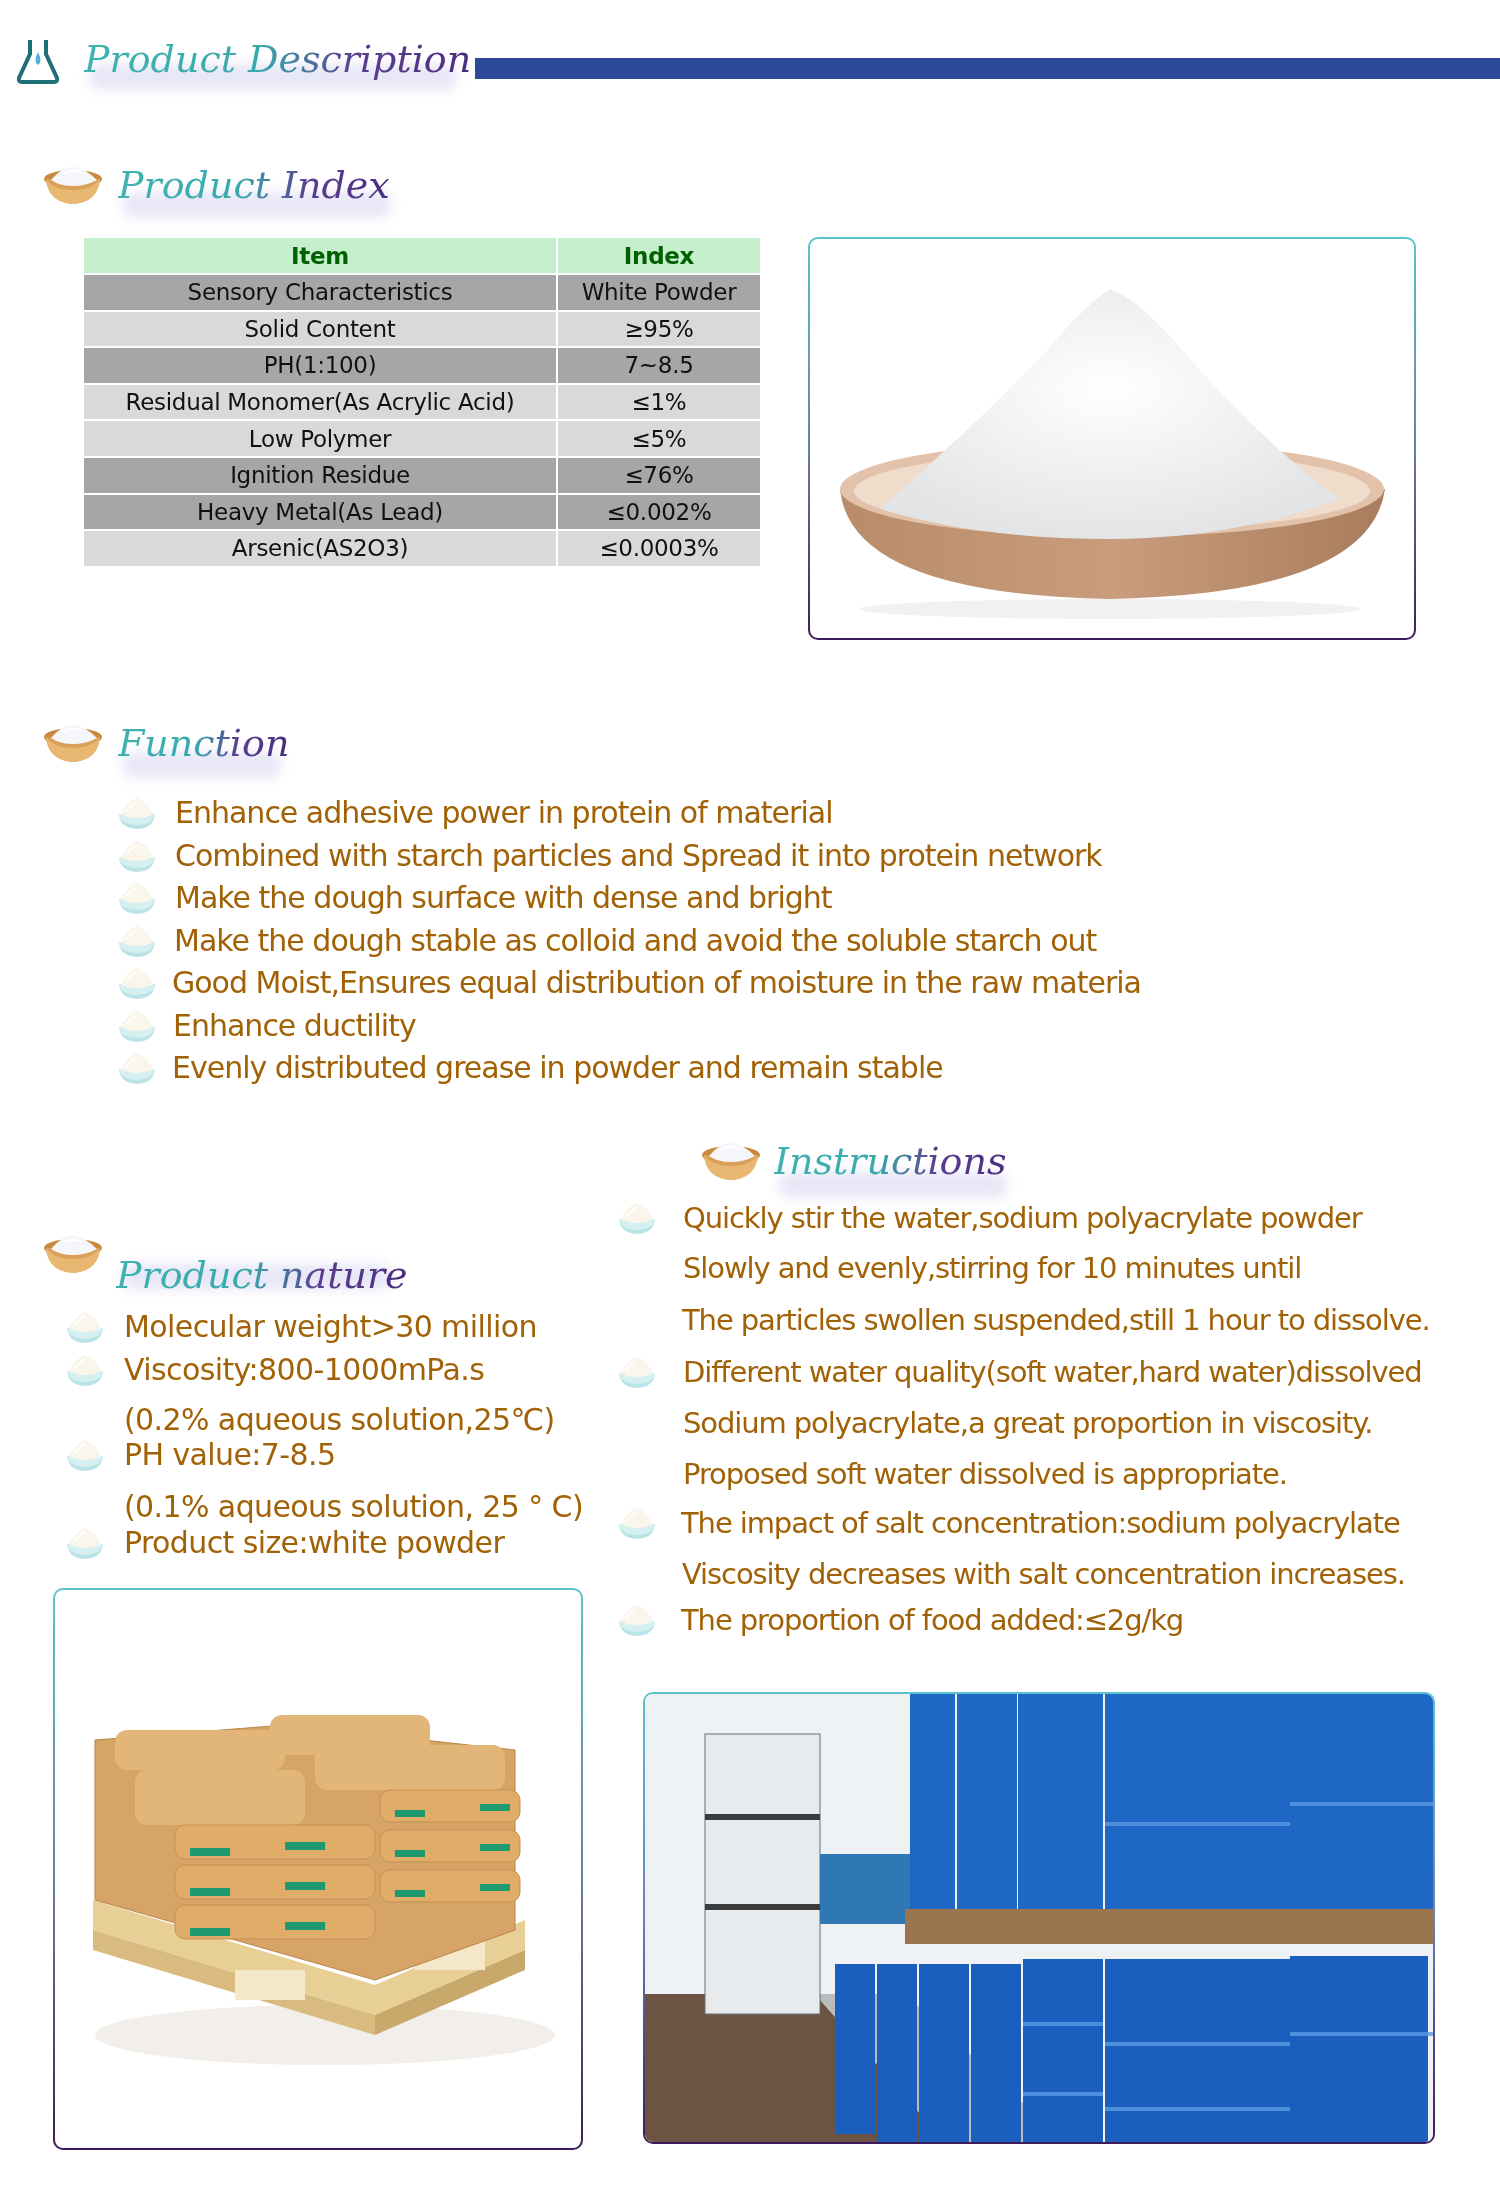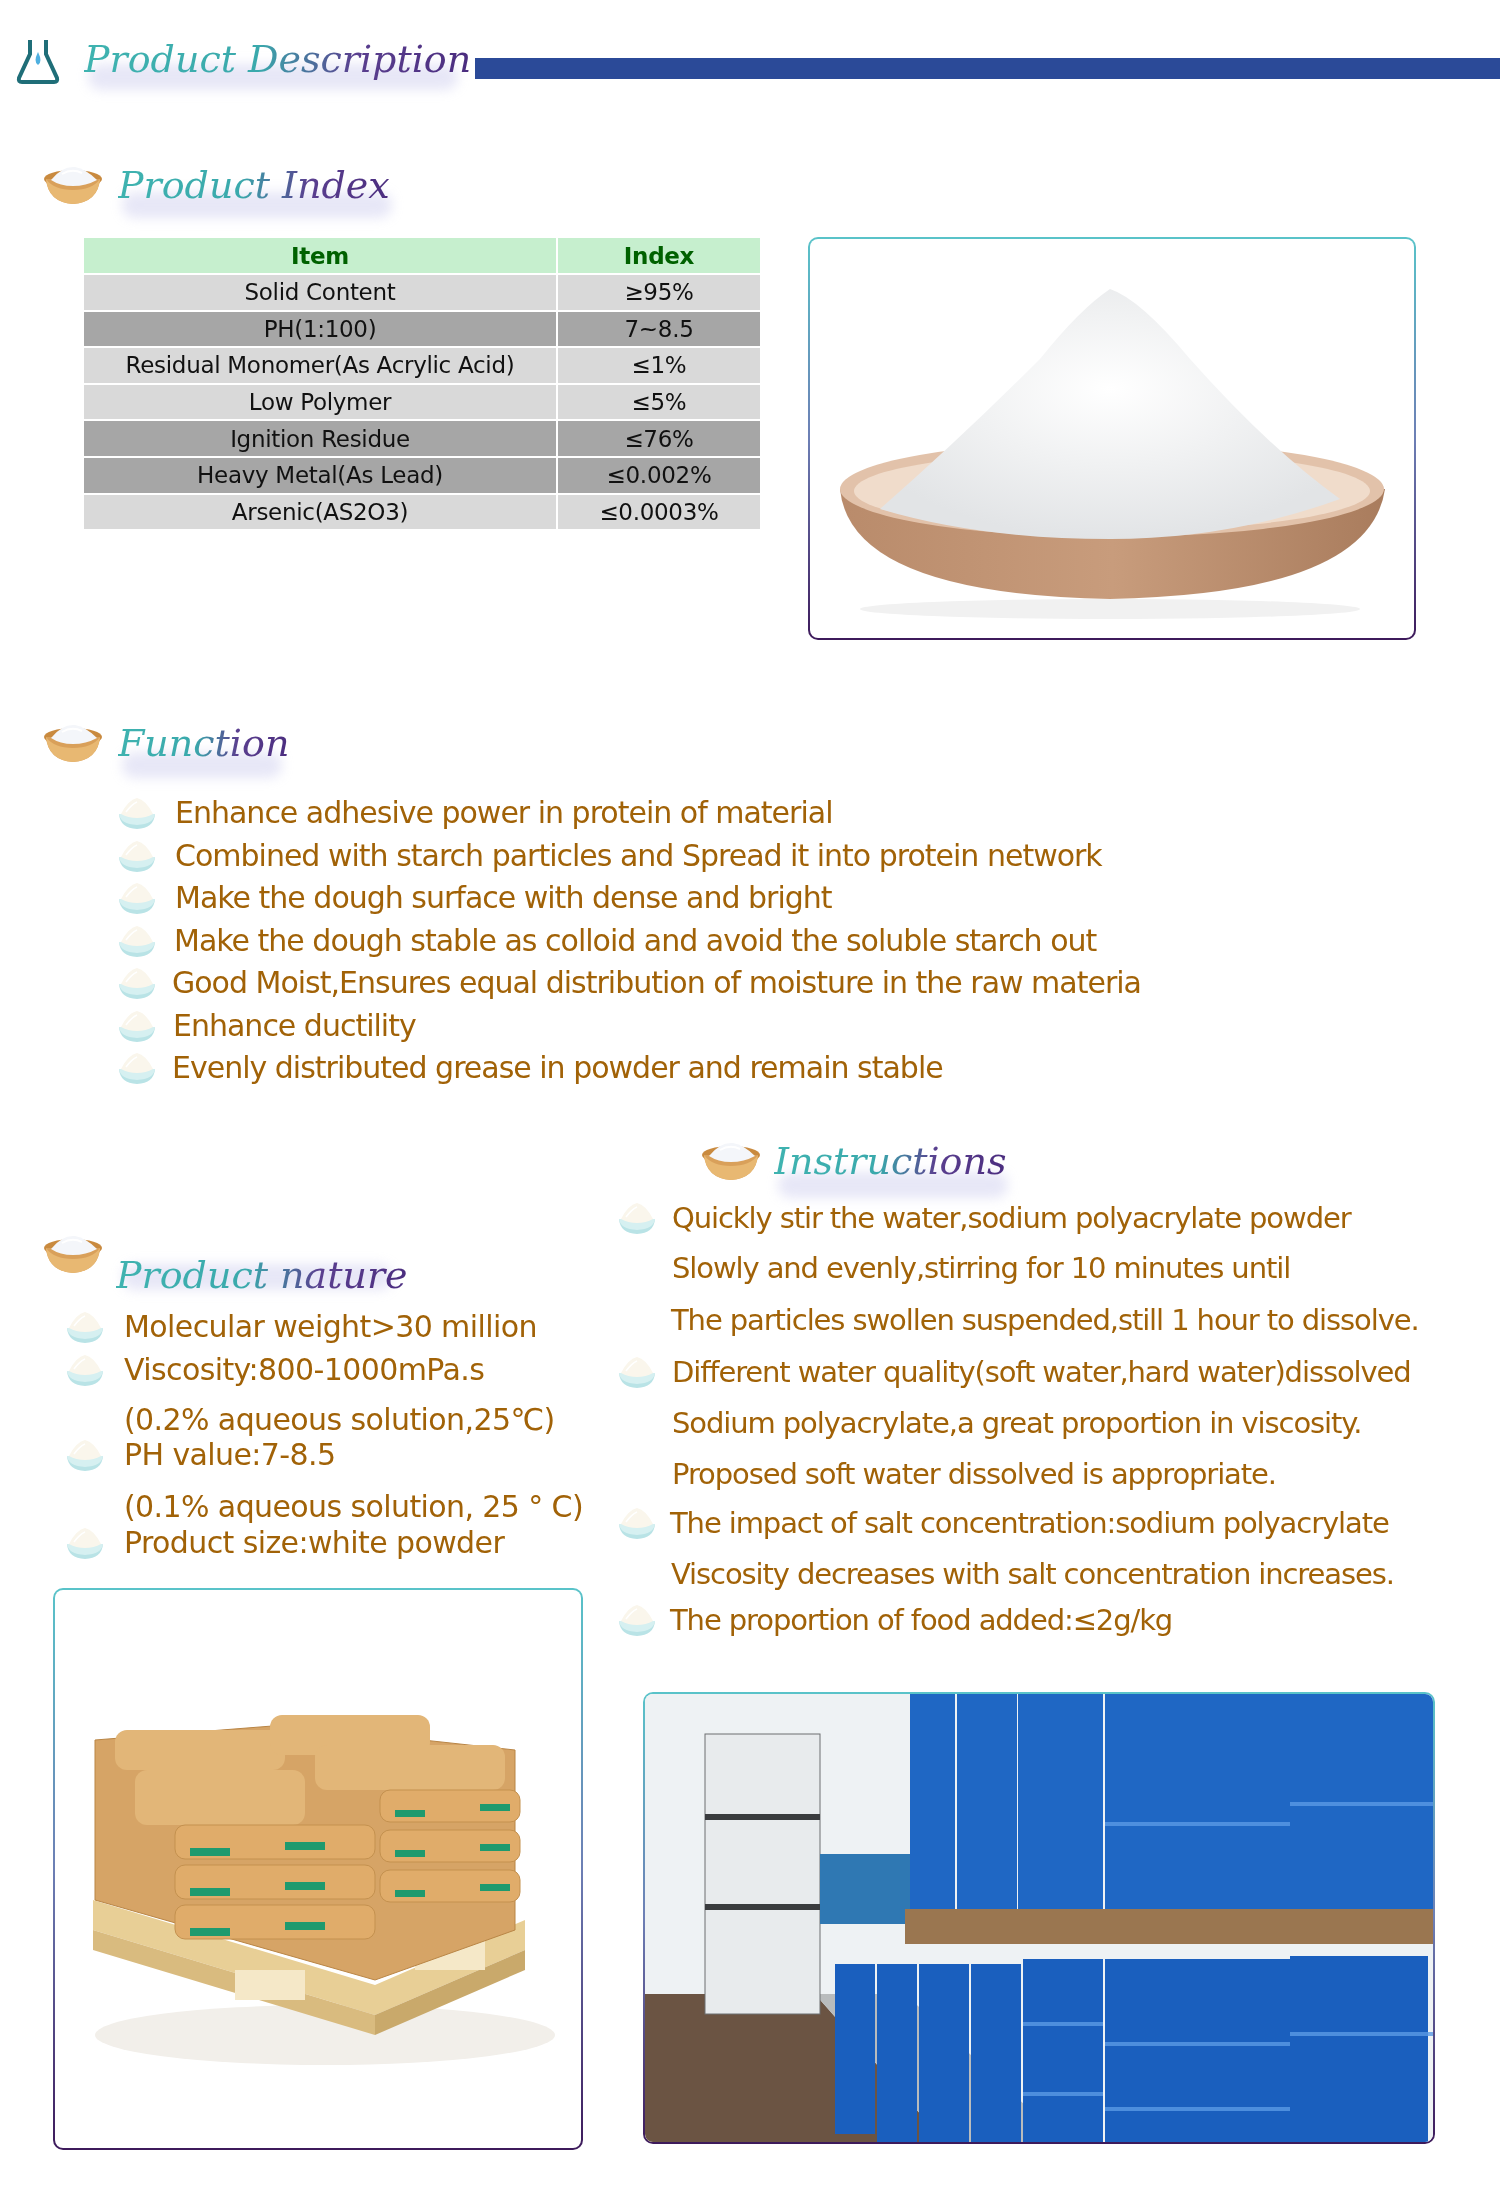--- a/index.html
+++ b/index.html
@@ -55,21 +55,21 @@
     position: absolute; border-radius: 10px; padding: 2px;
     background: linear-gradient(180deg, #59c3c9 0%, #6d7fb5 50%, #3d1a5b 100%);
   }
   .frame-inner { width: 100%; height: 100%; background: #fff; border-radius: 8px; overflow: hidden; position: relative; }
 
   .line {
     position: absolute; font-size: 30px; line-height: 36px; white-space: nowrap;
     font-family: "DejaVu Sans", sans-serif; color: #a16207; letter-spacing: -0.6px;
   }
   .fn { font-size: 30px; letter-spacing: -1px; }
-  .ins { font-size: 29px; letter-spacing: -1.1px; }
+  .ins { font-size: 29px; letter-spacing: -1.1px; margin-left: 11px; }
 </style>
 </head>
 <body>
 
 <svg width="0" height="0" style="position:absolute">
   <defs>
     <symbol id="bowl-wood" viewBox="0 0 62 42">
       <ellipse cx="31" cy="15" rx="29" ry="9" fill="#c98a3f"></ellipse>
       <path d="M4 15 Q6 38 31 40 Q56 38 58 15 Z" fill="#d9a05a"></path>
       <path d="M4 15 Q6 38 31 40 Q56 38 58 15 Q50 26 31 26 Q12 26 4 15Z" fill="#e8b872"></path>
@@ -102,20 +102,24 @@
 <div class="sec-title" style="left:118px;top:160px;">Product Index</div>
 
 <table class="spec">
   <thead>
     <tr>
       <th class="c1">Item</th>
       <th>Index</th>
     </tr>
   </thead>
   <tbody>
+    <tr class="dark">
+        <td class="c1">Sensory Characteristics</td>
+        <td>White Powder</td>
+      </tr>
     <tr class="light">
         <td class="c1">Solid Content</td>
         <td>≥95%</td>
       </tr>
     <tr class="dark">
         <td class="c1">PH(1:100)</td>
         <td>7~8.5</td>
       </tr>
     <tr class="light">
         <td class="c1">Residual Monomer(As Acrylic Acid)</td>

